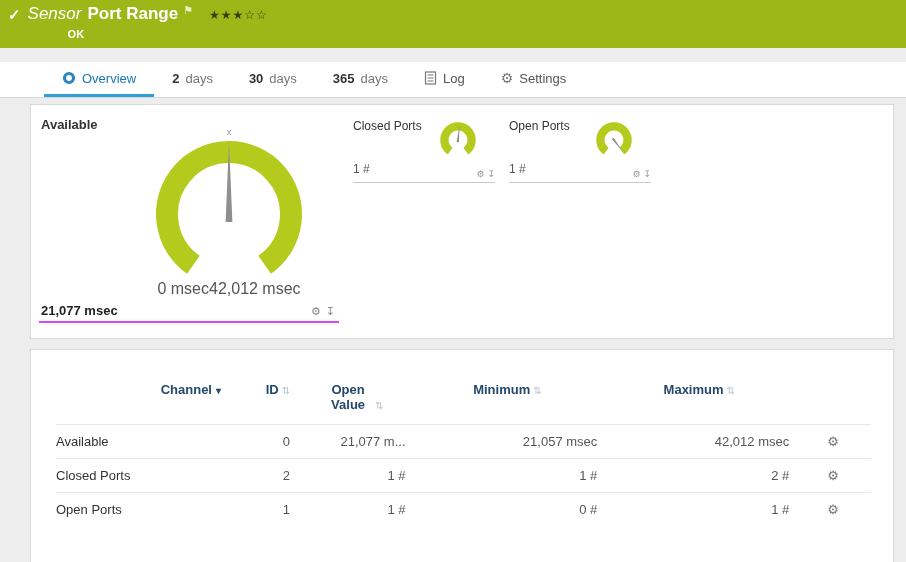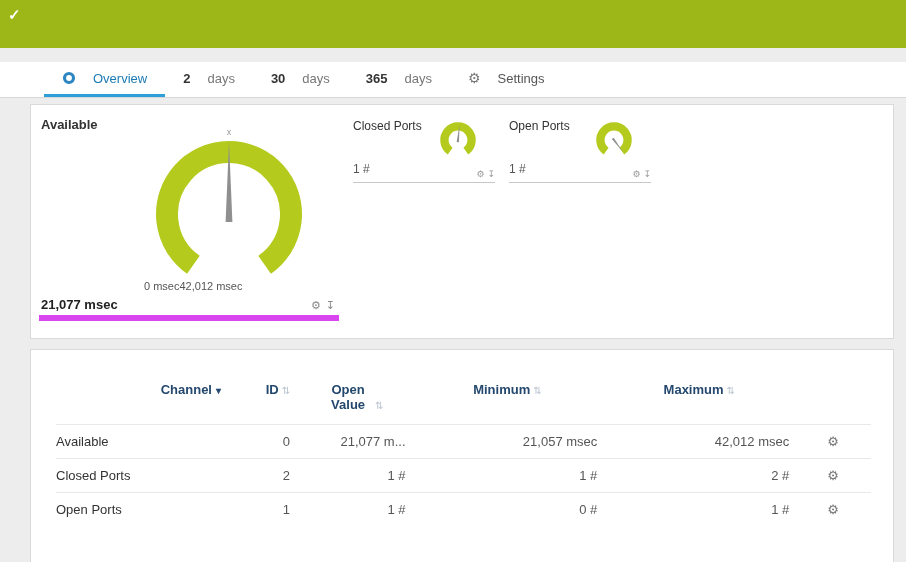--- a/index.html
+++ b/index.html
@@ -12,37 +12,37 @@
   .titleblock { margin-left:7px; }
   .titlerow { display:flex; align-items:baseline; }
   .sensor-type { color:#fff; font-size:17px; font-style:italic; }
   .sensor-title { color:#fff; font-size:17px; font-weight:bold; margin-left:6px; }
   .flag { color:#e8f3c0; font-size:11px; margin-left:5px; position:relative; top:-5px; cursor:pointer; }
   .stars { margin-left:16px; font-size:12px; letter-spacing:1px; color:#37400c; cursor:pointer; }
   .status { color:#fff; font-size:11px; font-weight:bold; margin:4px 0 0 40px; }
 
   
   .tabstrip { margin-top:14px; height:36px; background:#fff; border-bottom:1px solid #d8d8d8; display:flex; align-items:stretch; padding-left:44px; }
-  .tab { display:flex; align-items:center; gap:17px; padding:0 18px; font-size:13px; color:#555; cursor:pointer; border-bottom:3px solid transparent; }
+  .tab { display:flex; align-items:center; gap:6px; padding:0 18px; font-size:13px; color:#555; cursor:pointer; border-bottom:3px solid transparent; }
   .tab.active { color:#1b7ab3; border-bottom:3px solid #2e9fd9; }
   .tab .num { font-weight:bold; color:#333; }
   .tab .unit { color:#777; }
   .tab svg { display:block; }
   .tab .gearchar { color:#777; font-size:14px; }
 
   
   .panel { background:#fff; border:1px solid #d9d9d9; margin:6px 12px 0 30px; }
   .gaugepanel { height:235px; display:flex; padding:12px 0 0 8px; }
 
   
   .maingauge { width:300px; position:relative; }
   .g-title { font-size:13px; font-weight:bold; color:#333; padding-left:2px; }
   .maingauge svg { display:block; margin:-6px 0 0 95px; }
-  .g-minmax { width:190px; margin-left:95px; display:flex; justify-content:flex-start; font-size:11px; color:#555; padding:0 10px; margin-top:-4px; }
-  .g-bottom { display:flex; justify-content:space-between; align-items:flex-end; border-bottom:6px solid #d946ef; padding:2px 4px 3px 2px; margin-top:3px; }
+  .g-minmax { width:190px; margin-left:95px; display:flex; justify-content:center; font-size:16px; color:#555; padding:0 10px; margin-top:-4px; }
+  .g-bottom { display:flex; justify-content:space-between; align-items:flex-end; border-bottom:2px solid #d946ef; padding:2px 4px 3px 2px; margin-top:3px; }
   .g-value { font-size:13px; font-weight:bold; color:#222; }
   .g-icons { color:#8a8a8a; font-size:11px; display:flex; gap:5px; }
   .g-icons span { cursor:pointer; }
 
   
   .smallgauge { width:142px; margin-left:14px; position:relative; height:66px; border-bottom:1px solid #c8c8c8; padding-top:2px; }
   .sg-title { font-size:12px; color:#333; }
   .smallgauge svg { position:absolute; right:14px; top:3px; }
   .sg-value { position:absolute; left:0; bottom:6px; font-size:12px; color:#555; }
   .sg-icons { position:absolute; right:0; bottom:3px; color:#999; font-size:9px; display:flex; gap:3px; }
@@ -67,20 +67,29 @@
   col.c-mn { width:200px; } col.c-mx { width:200px; } col.c-act { width:80px; }
 </style>
 </head>
 <body>
 
 <div class="page">
 
   <header class="topbar">
     <span class="chk">✓</span>
     <div class="titleblock">
+      <div class="titlerow">
+        <span class="sensor-type">Sensor</span>
+        <span class="sensor-title">Port Range</span>
+        <span class="flag">⚑</span>
+        <span class="stars">
+          <span>★★★</span><span>☆☆</span>
+        </span>
+      </div>
+      <div class="status">OK</div>
     </div>
   </header>
 
   <nav class="tabstrip">
     <div class="tab active">
       <svg width="14" height="14" viewBox="0 0 14 14">
         <circle cx="7" cy="7" r="4.5" fill="none" stroke="#2e86c1" stroke-width="3.2"></circle>
       </svg>
       <span>Overview</span>
     </div>
@@ -88,20 +97,29 @@
       <span class="num">2</span>
       <span class="unit">days</span>
     </div>
     <div class="tab">
       <span class="num">30</span>
       <span class="unit">days</span>
     </div>
     <div class="tab">
       <span class="num">365</span>
       <span class="unit">days</span>
+    </div>
+    <div class="tab">
+      <svg width="13" height="14" viewBox="0 0 13 14">
+        <rect x="1.5" y="1" width="10" height="12" fill="none" stroke="#777" stroke-width="1.2"></rect>
+        <line x1="3.5" y1="4" x2="9.5" y2="4" stroke="#777" stroke-width="1"></line>
+        <line x1="3.5" y1="7" x2="9.5" y2="7" stroke="#777" stroke-width="1"></line>
+        <line x1="3.5" y1="10" x2="9.5" y2="10" stroke="#777" stroke-width="1"></line>
+      </svg>
+      <span>Log</span>
     </div>
     <div class="tab">
       <span class="gearchar">⚙</span>
       <span>Settings</span>
     </div>
   </nav>
 
   <section class="panel gaugepanel">
 
     <div class="maingauge">

